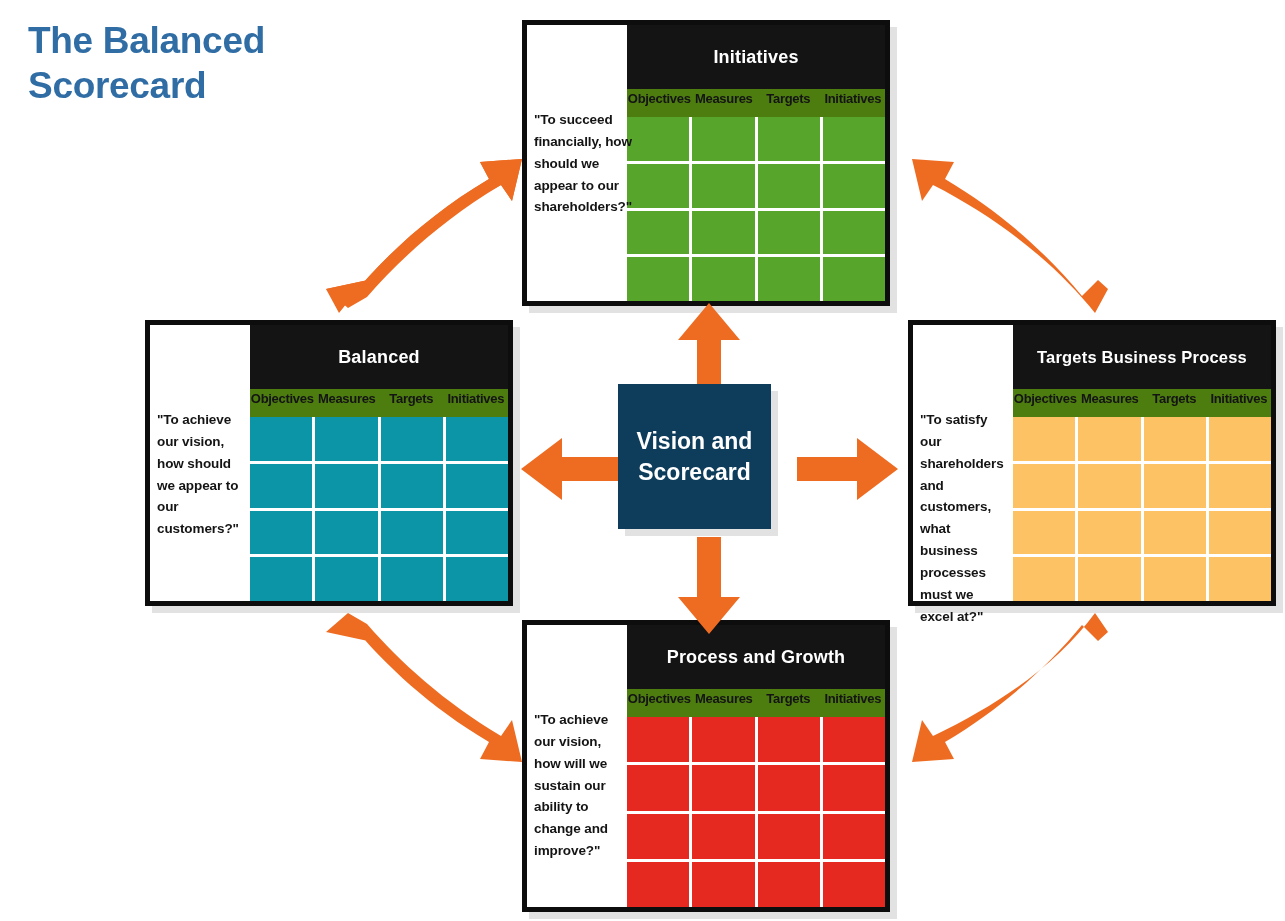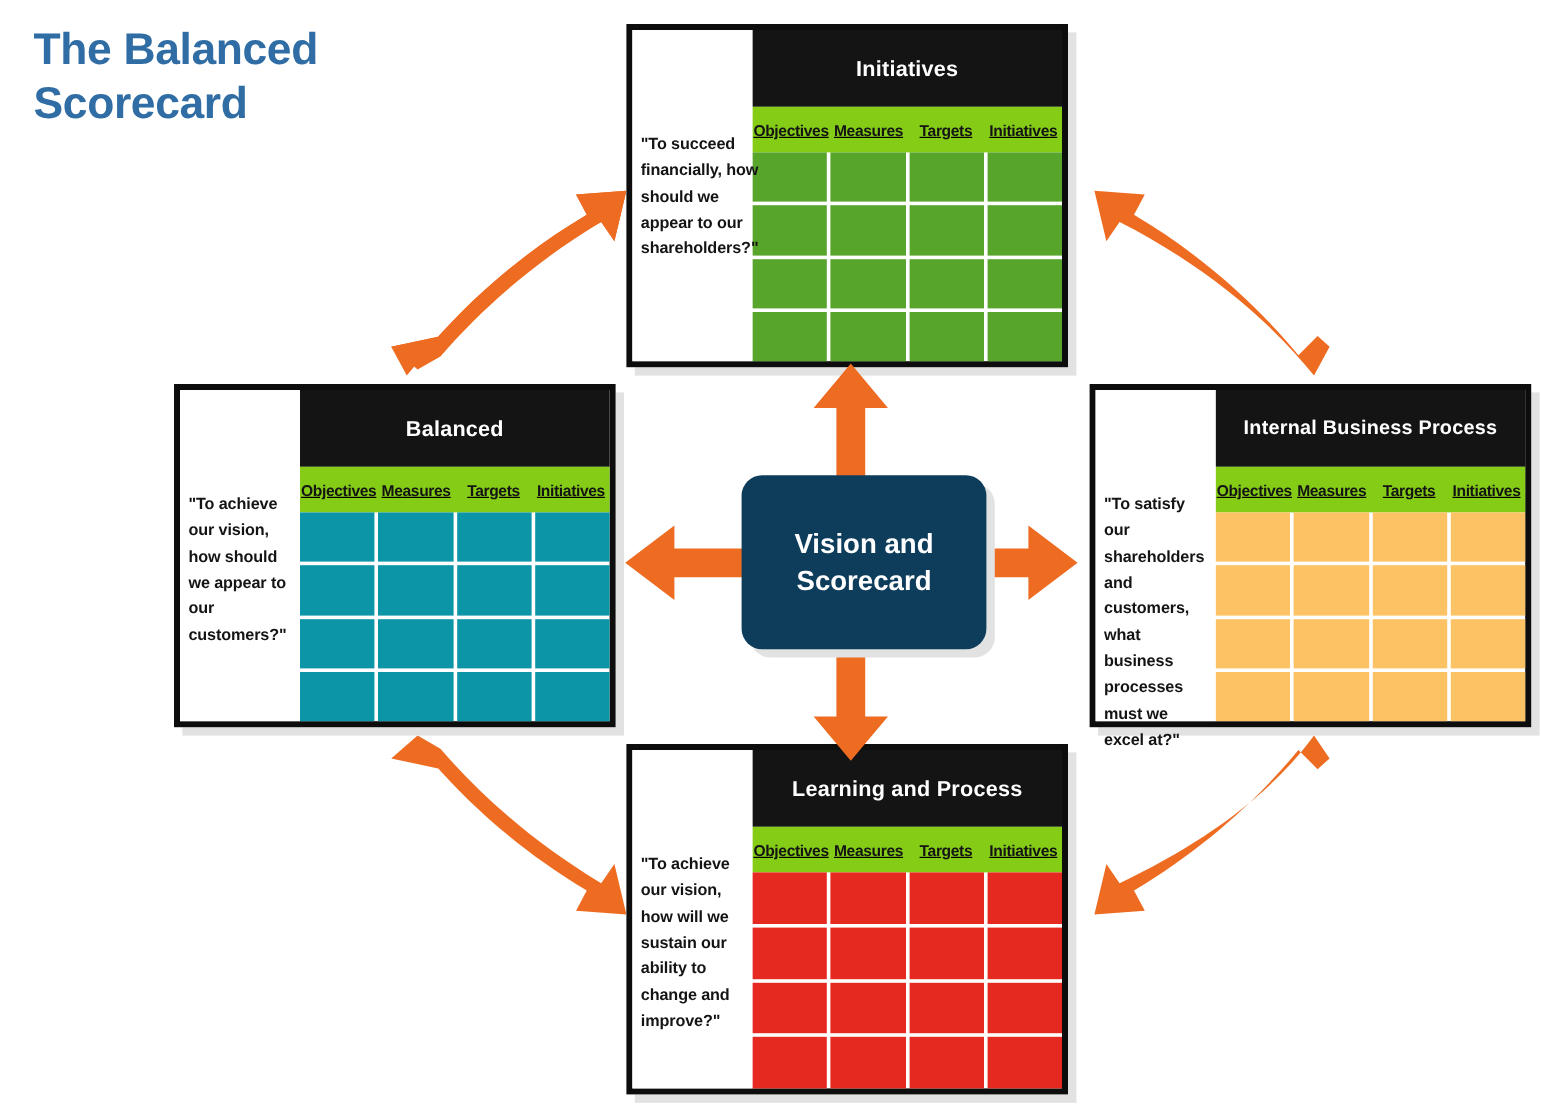--- a/index.html
+++ b/index.html
@@ -75,24 +75,23 @@
     font-size: 18px;
     font-weight: bold;
     display: flex;
     align-items: center;
     justify-content: center;
     letter-spacing: 0.2px;
     flex: 0 0 auto;
   }
   .col-headers {
     display: flex;
-    background: #84cc16;
+    background: #4d7c0f;
     flex: 0 0 auto;
-    padding-top: 12px;
-    text-decoration: underline;
+    padding-top: 2px;
   }
   .col-header {
     flex: 1 1 0;
     text-align: center;
     font-size: 13px;
     font-weight: bold;
     color: #141414;
     letter-spacing: -0.3px;
     white-space: nowrap;
   }
@@ -106,30 +105,29 @@
   }
   .cell {
     width: 100%;
     height: 100%;
   }
 
   
   #center-box {
     position: absolute;
     left: 618px;
-    top: 396px;
-    width: 204px;
+    top: 384px;
+    width: 153px;
     height: 145px;
     background: #0e3d5c;
     box-shadow: 7px 7px 0 0 #e2e2e2;
     display: flex;
     align-items: center;
     justify-content: center;
     z-index: 8;
-    border-radius: 17px;
   }
   #center-box .center-text {
     color: #ffffff;
     font-size: 23px;
     font-weight: bold;
     text-align: center;
     line-height: 1.32;
   }
 
   
@@ -270,21 +268,21 @@
       </div>
     </div>
   </div>
 
   <div class="panel" id="panel-internal" style="left: 908px; top: 320px; width: 368px; height: 286px; border-color: rgb(13, 13, 13); box-shadow: rgb(226, 226, 226) 7px 7px 0px 0px;">
     <div class="panel-inner">
       <div class="panel-left" style="width:100px; padding-top:84px;">
         <div class="panel-left-text">"To satisfy our shareholders and customers, what business processes must we excel at?"</div>
       </div>
       <div class="panel-right">
-        <div class="panel-header" style="height:64px; font-size:16.5px;">Internal Business Process</div>
+        <div class="panel-header" style="height:64px; font-size:16.5px;">Targets Business Process</div>
         <div class="col-headers" style="height:26px;">
           <div class="col-header">Objectives</div>
           <div class="col-header">Measures</div>
           <div class="col-header">Targets</div>
           <div class="col-header">Initiatives</div>
         </div>
         <div class="grid">
           <div class="cell" style="background: rgb(252, 194, 99);"></div>
             <div class="cell" style="background: rgb(252, 194, 99);"></div>
             <div class="cell" style="background: rgb(252, 194, 99);"></div>
@@ -305,21 +303,21 @@
       </div>
     </div>
   </div>
 
   <div class="panel" id="panel-learning" style="left: 522px; top: 620px; width: 368px; height: 292px; border-color: rgb(13, 13, 13); box-shadow: rgb(226, 226, 226) 7px 7px 0px 0px;">
     <div class="panel-inner">
       <div class="panel-left" style="width:100px; padding-top:84px;">
         <div class="panel-left-text">"To achieve our vision, how will we sustain our ability to change and improve?"</div>
       </div>
       <div class="panel-right">
-        <div class="panel-header" style="height:64px;">Learning and Process</div>
+        <div class="panel-header" style="height:64px;">Process and Growth</div>
         <div class="col-headers" style="height:26px;">
           <div class="col-header">Objectives</div>
           <div class="col-header">Measures</div>
           <div class="col-header">Targets</div>
           <div class="col-header">Initiatives</div>
         </div>
         <div class="grid">
           <div class="cell" style="background: rgb(230, 41, 32);"></div>
             <div class="cell" style="background: rgb(230, 41, 32);"></div>
             <div class="cell" style="background: rgb(230, 41, 32);"></div>

